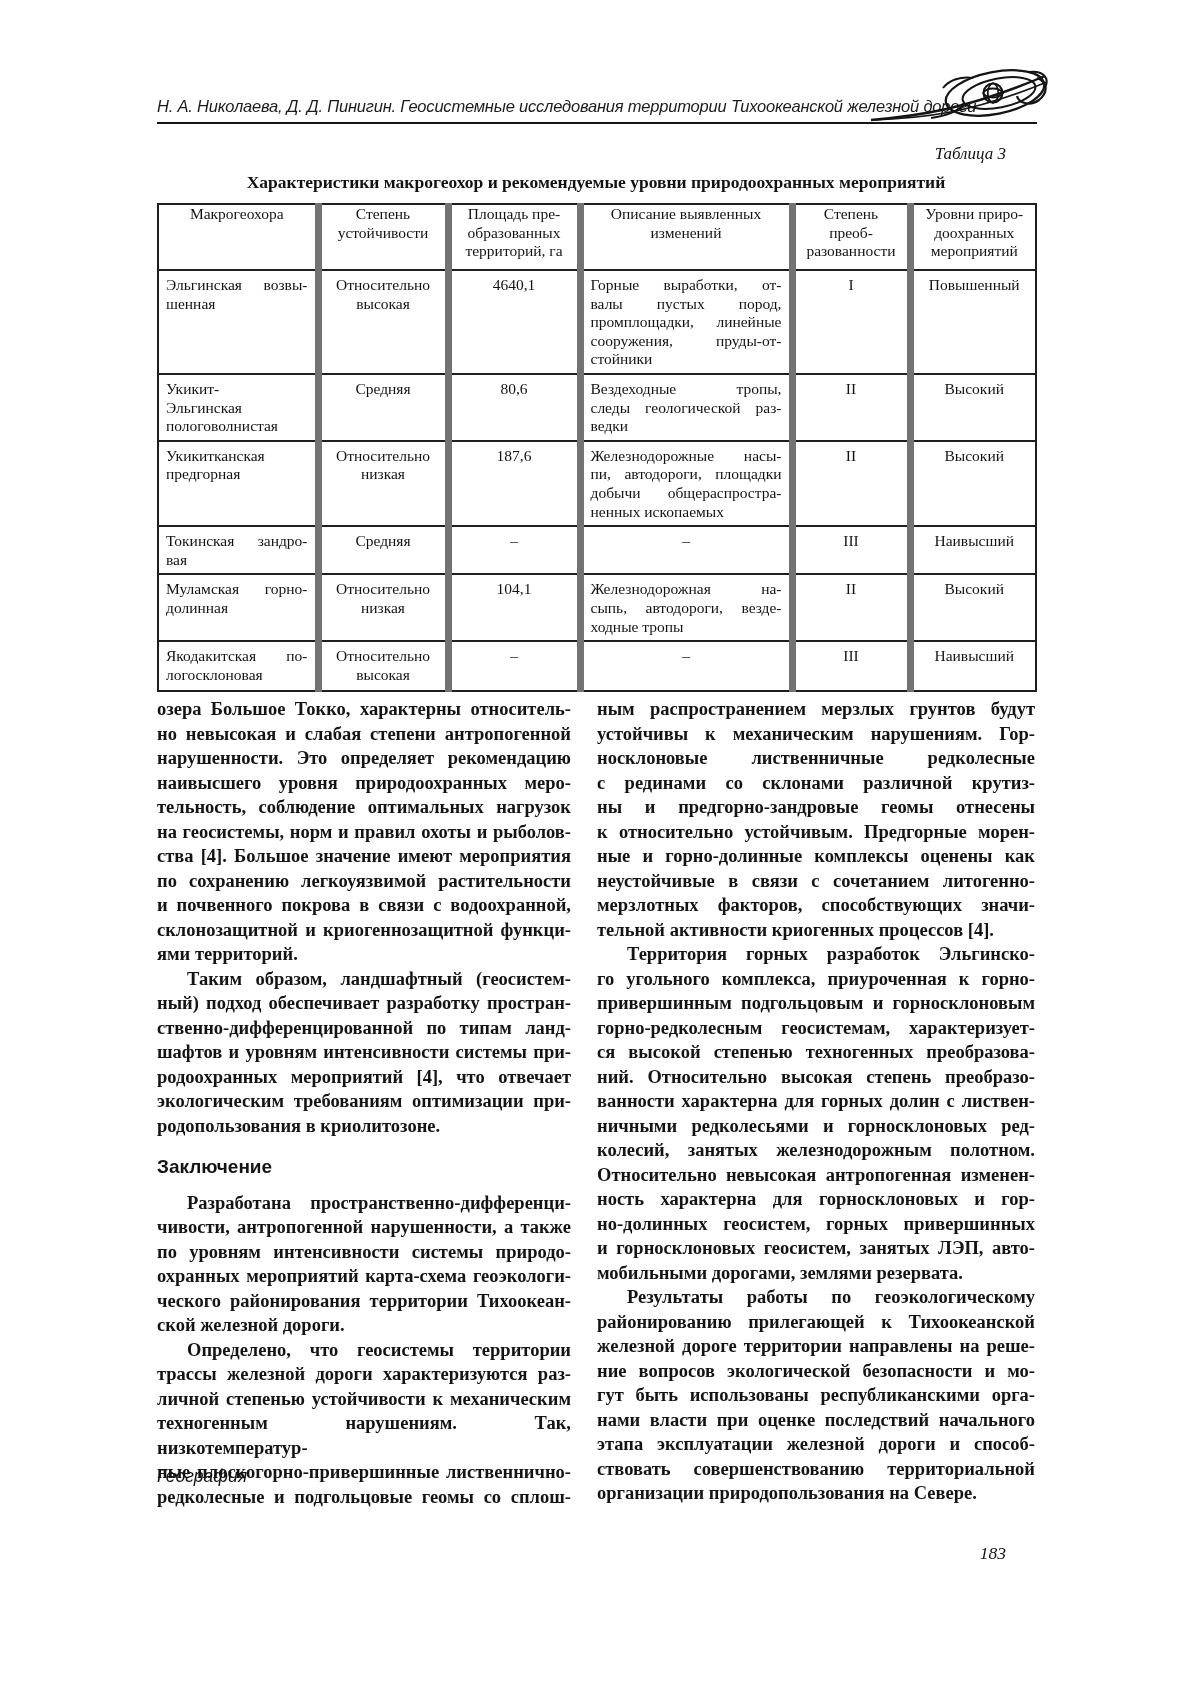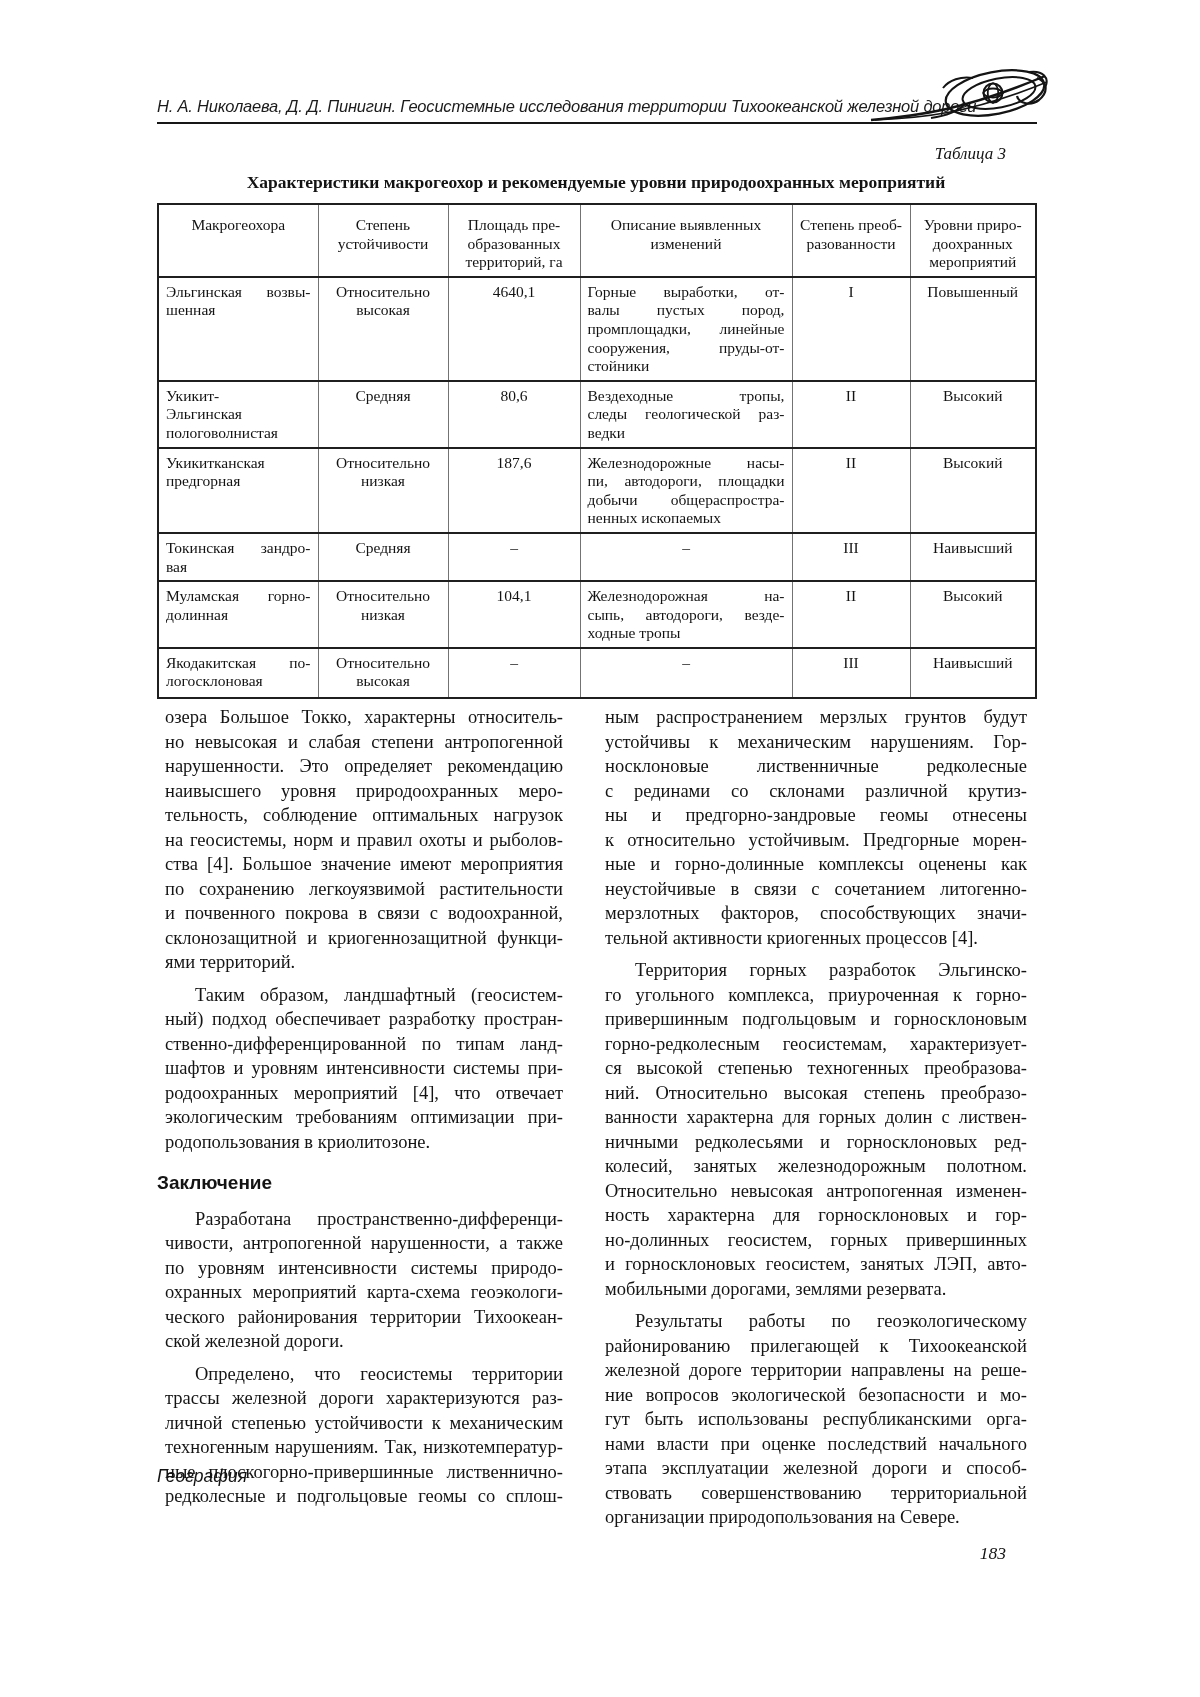--- a/index.html
+++ b/index.html
@@ -40,45 +40,45 @@
     border-collapse:collapse;table-layout:fixed;width:878px;
     font-size:15.5px;line-height:18.6px;
   }
   table.geo col.c0{width:160px}
   table.geo col.c1{width:130px}
   table.geo col.c2{width:132px}
   table.geo col.c3{width:212px}
   table.geo col.c4{width:118px}
   table.geo col.c5{width:126px}
   table.geo th, table.geo td{
-    border-left:1px solid #737373;
+    border-left:7px solid #737373;
     border-top:2px solid #1f1f1f;
     vertical-align:top;padding:5px 7px 4px 7px;
   }
   table.geo{border:2px solid #1f1f1f;}
   table.geo th:first-child, table.geo td:first-child{border-left:none;}
-  table.geo thead th{font-weight:normal;min-height:64px;padding-top:11px;}
+  table.geo thead th{font-weight:normal;min-height:64px;padding-top:0;}
   tr.hrow{height:66px;}
   tr.r0{height:96px;} tr.r1{height:62px;} tr.r2{height:80px;}
   tr.r3{height:46px;} tr.r4{height:66px;} tr.r5{height:50px;}
 
   .ln{display:block;}
   .j{text-align:justify;text-align-last:justify;}
   .j.end{text-align-last:left;}
   .c{text-align:center;}
   .ind{text-indent:30px;}
 
   
   .textcol{
     top:697px;width:414px;
     font-size:18.5px;line-height:24.5px;color:#141414;
   }
   .textcol-left{left:157px;}
   .textcol-right{left:597px;width:438px;}
-  .para{margin:8px;}
+  .para{margin:0;font-weight:bold;}
   .section-heading{
     font-family:"Liberation Sans", sans-serif;
     font-weight:bold;font-size:19px;
     margin:17px 0 11px 0;
   }
 
   
   .footer-journal{
     left:157px;top:1466px;
     font-family:"Liberation Sans", sans-serif;

